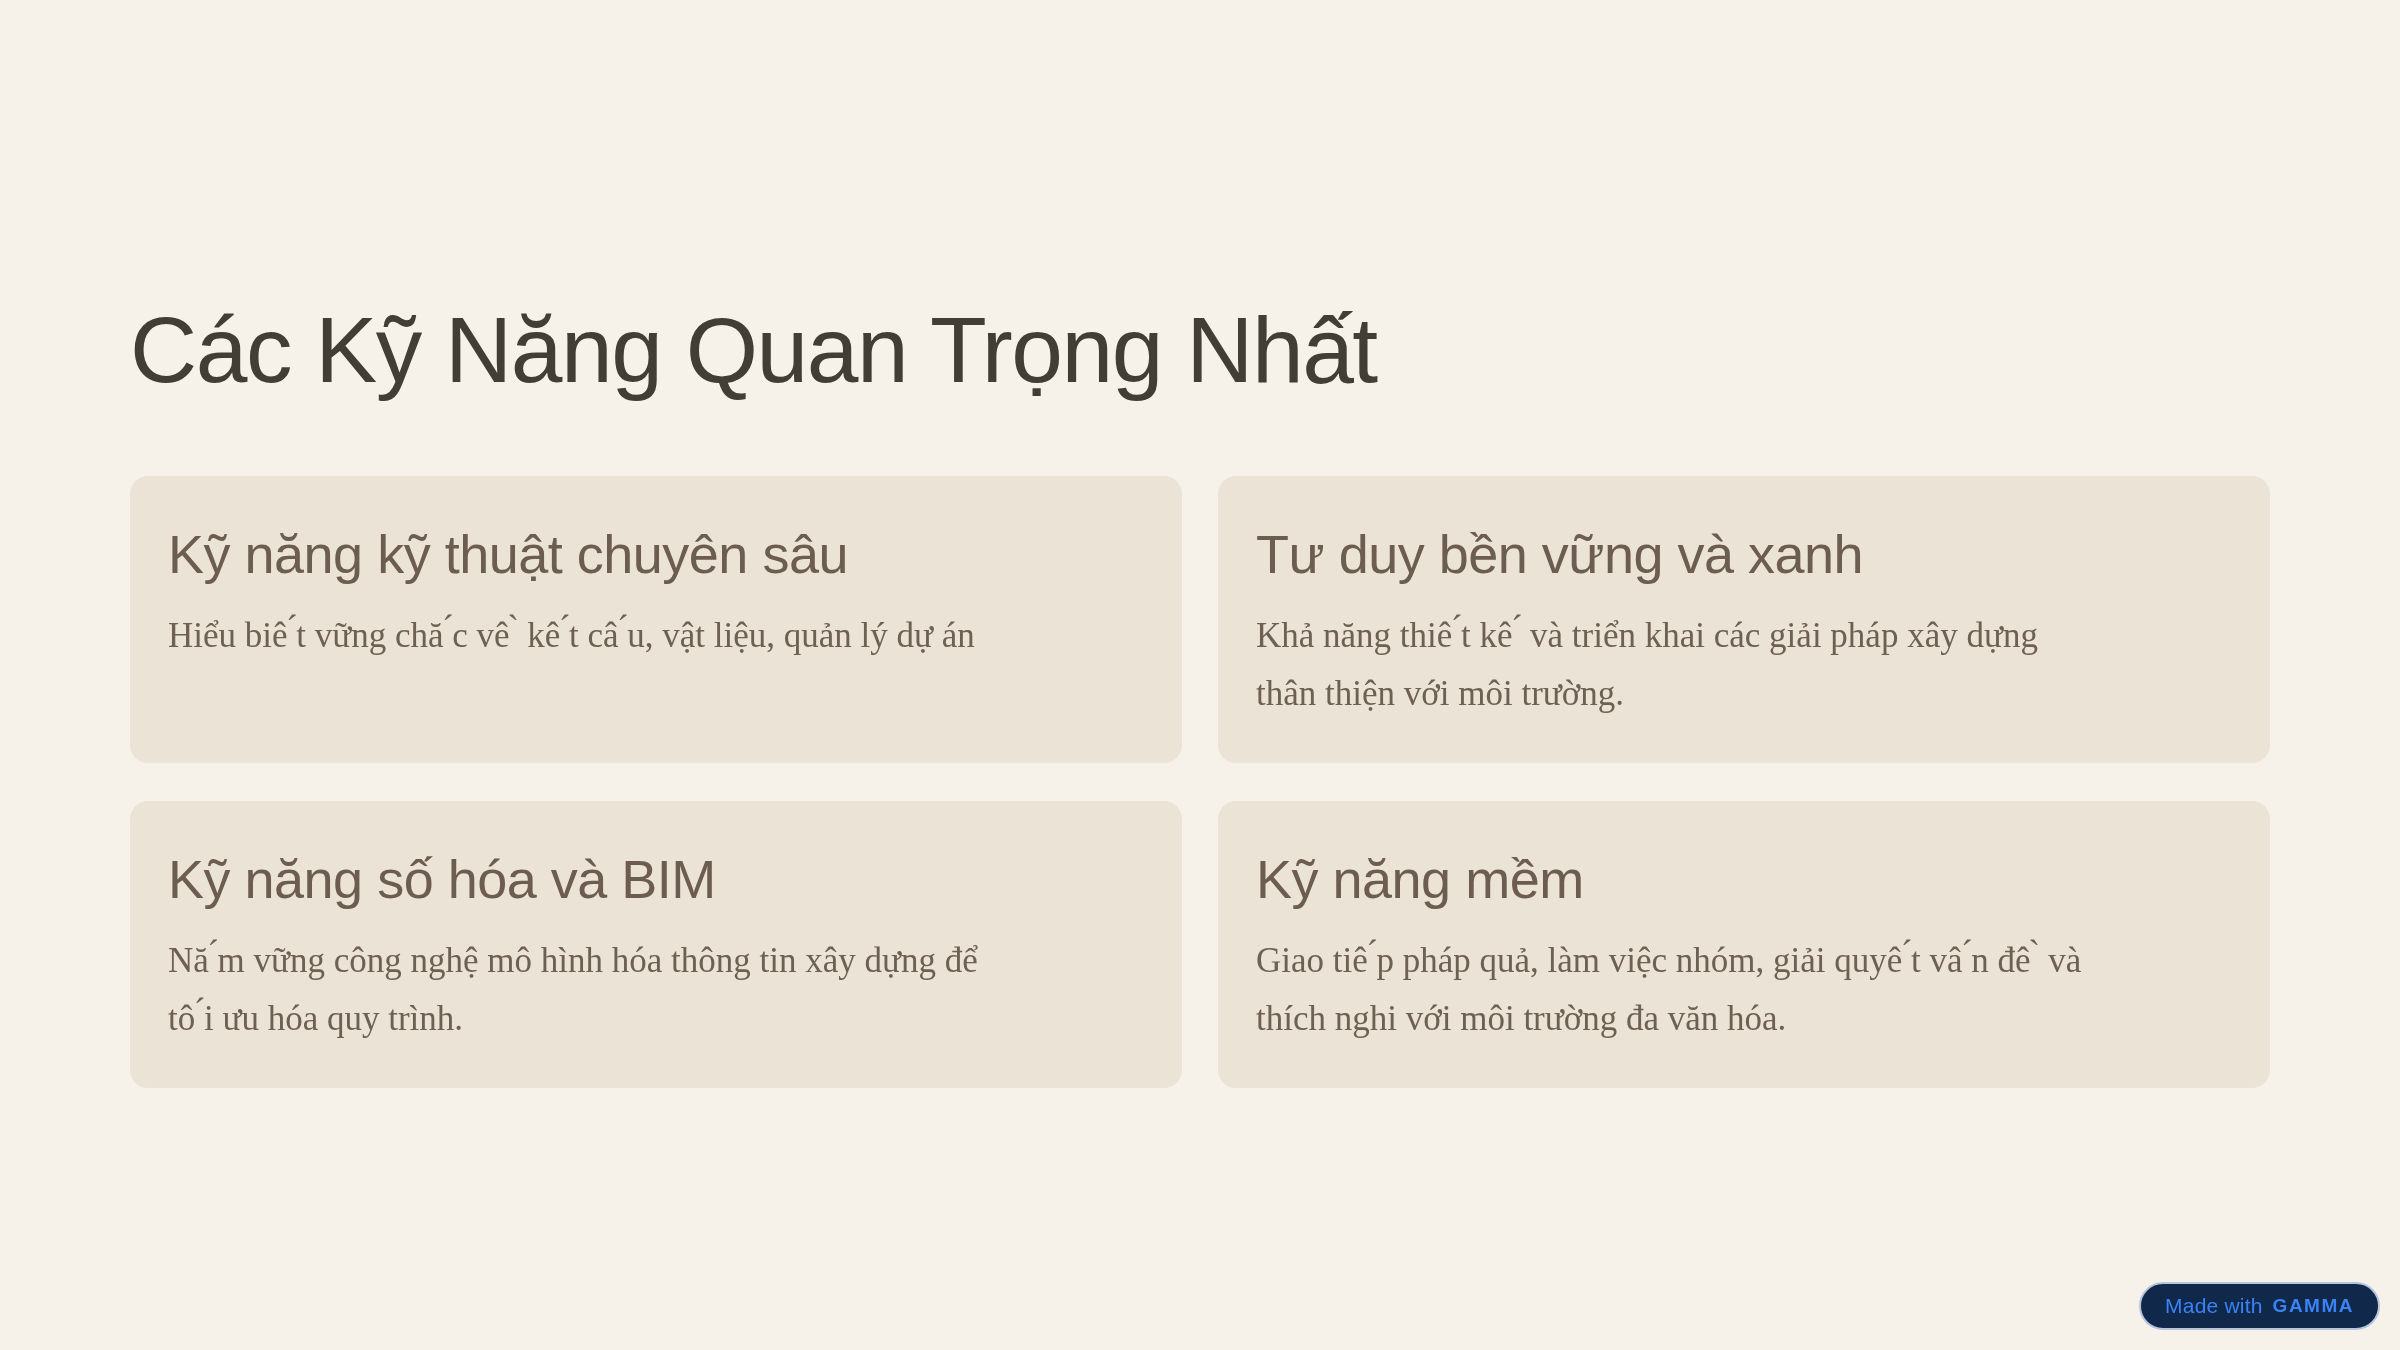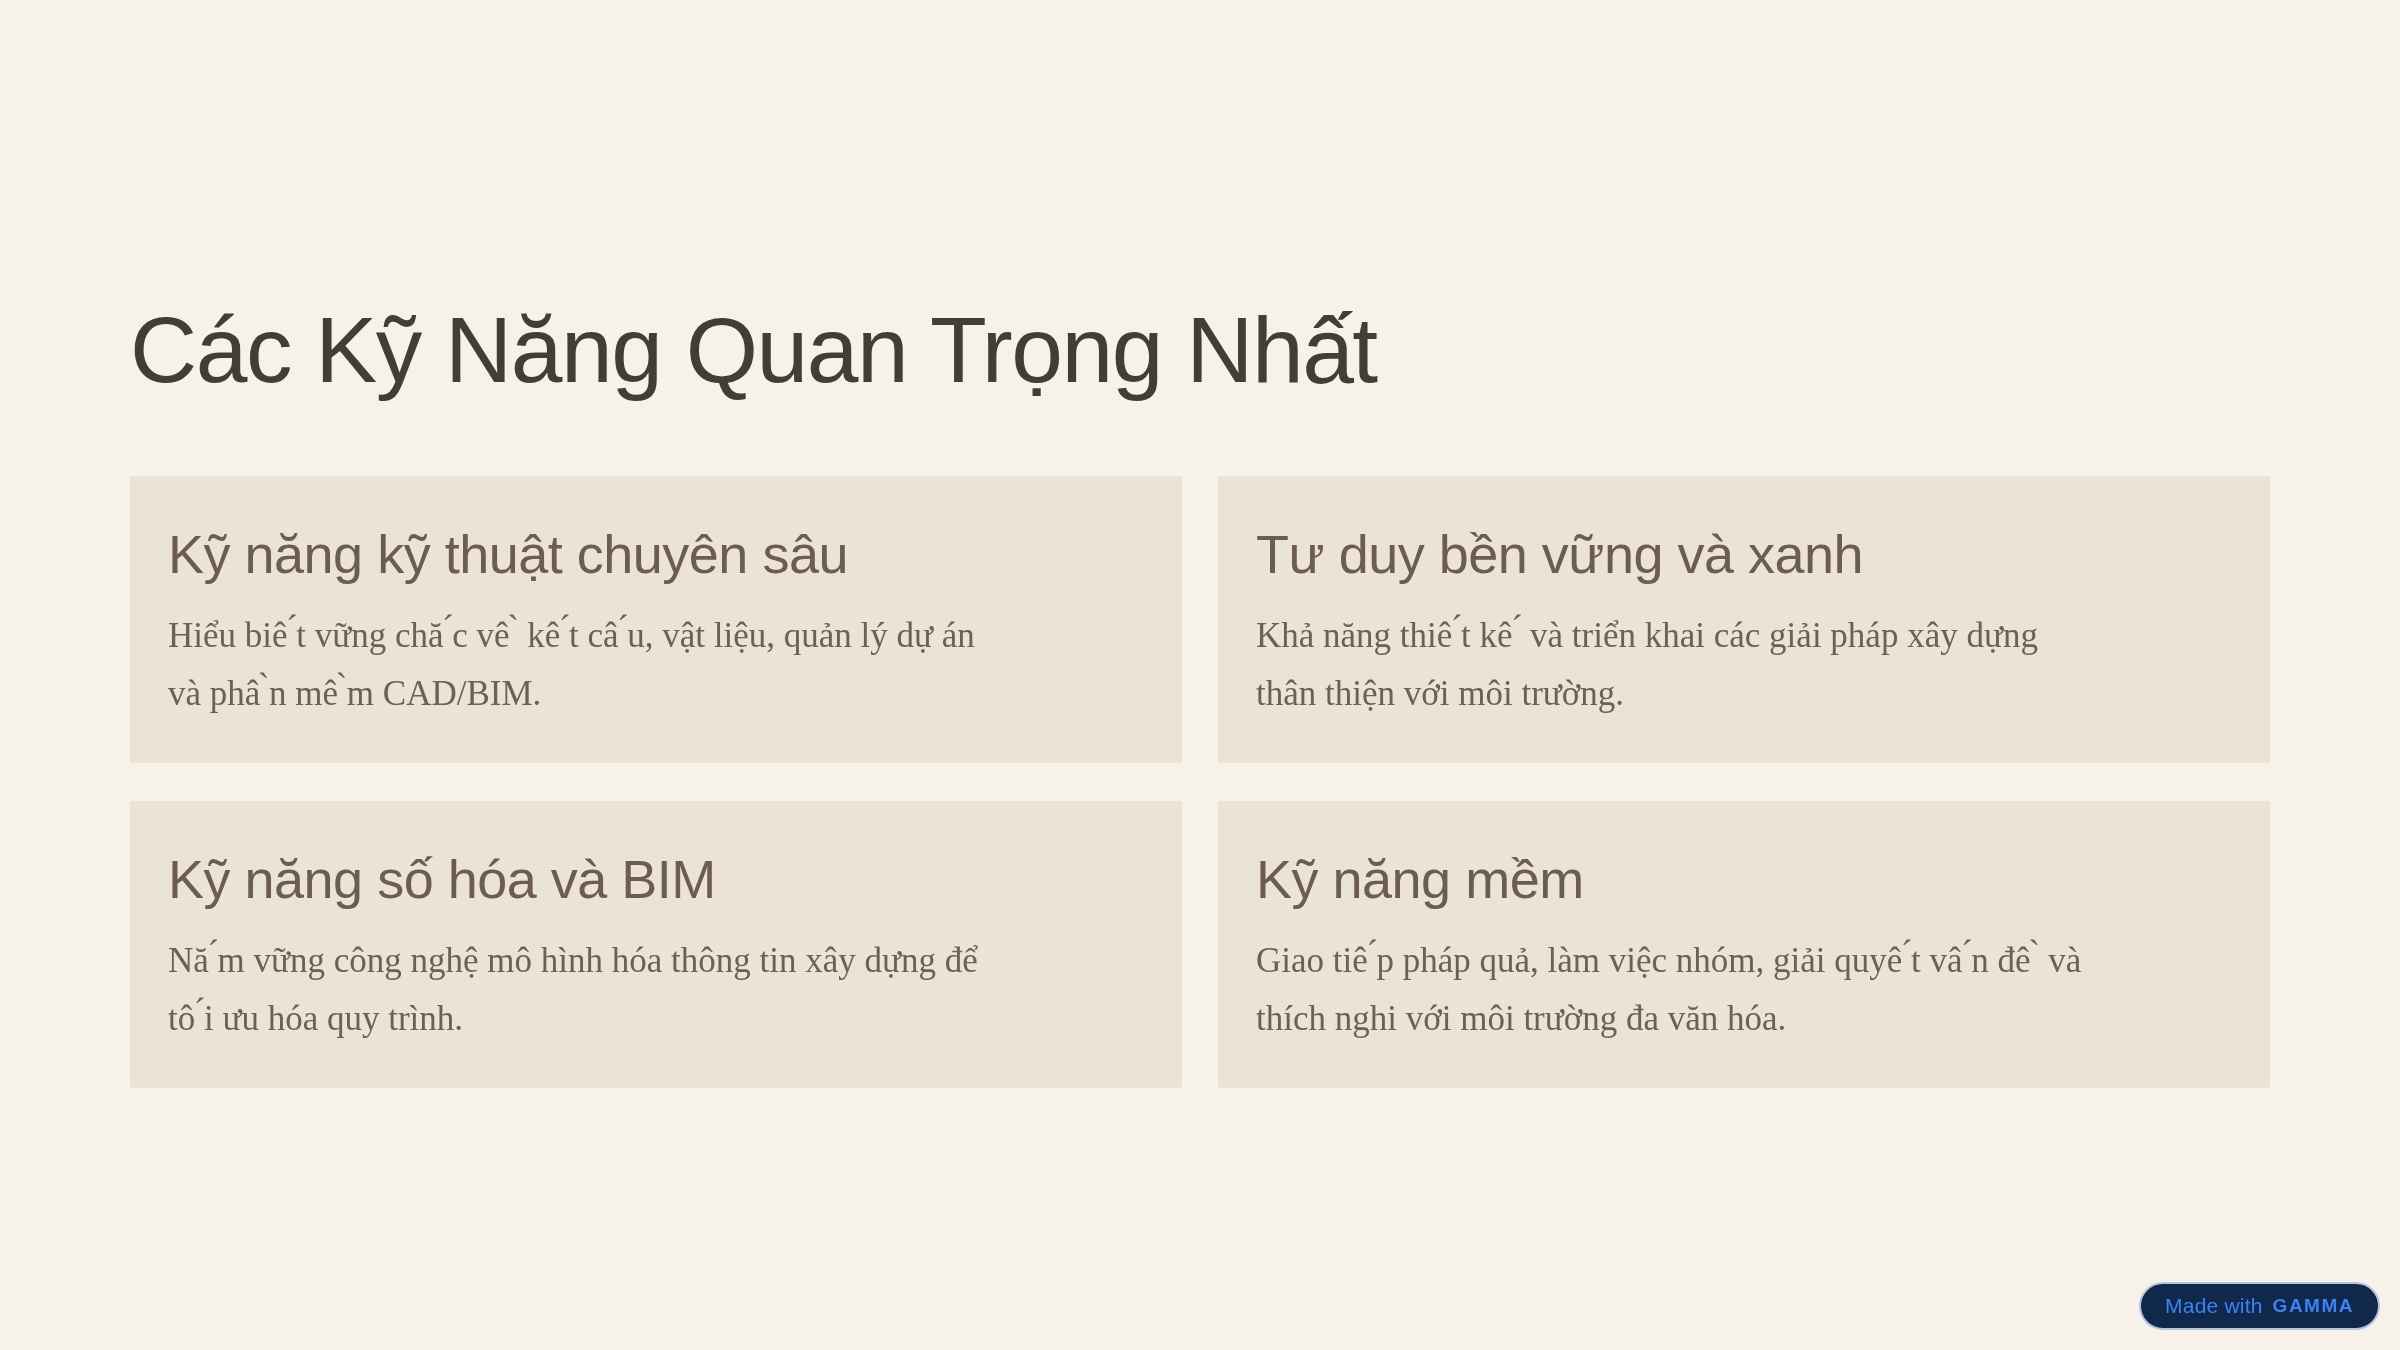--- a/index.html
+++ b/index.html
@@ -32,21 +32,21 @@
     top: 476px;
     width: 2140px;
     display: grid;
     grid-template-columns: 1fr 1fr;
     column-gap: 36px;
     row-gap: 38px;
   }
 
   .card {
     background: #ebe3d6;
-    border-radius: 2px;
+    border-radius: 18px;
     min-height: 274px;
     box-sizing: border-box;
     padding: 46px 40px 40px 38px;
   }
 
   .card-heading {
     margin: 0 0 20px 0;
     font-size: 54px;
     font-weight: 400;
     letter-spacing: -0.5px;
@@ -96,21 +96,20 @@
 <div class="slide">
 
   <h1 class="slide-title">Các Kỹ Năng Quan Trọng Nhất</h1>
 
   <div class="skills-grid">
 
     <div class="card">
       <h2 class="card-heading">Kỹ năng kỹ thuật chuyên sâu</h2>
       <div class="card-body">
         <div>Hiểu biê ́t vững chă ́c vê ̀ kê ́t câ ́u, vật liệu, quản lý dự án</div>
-        <div>và phâ ̀n mê ̀m CAD/BIM.</div>
       </div>
     </div>
 
     <div class="card">
       <h2 class="card-heading">Tư duy bền vững và xanh</h2>
       <div class="card-body">
         <div>Khả năng thiê ́t kê ́ và triển khai các giải pháp xây dựng</div>
         <div>thân thiện với môi trường.</div>
       </div>
     </div>

